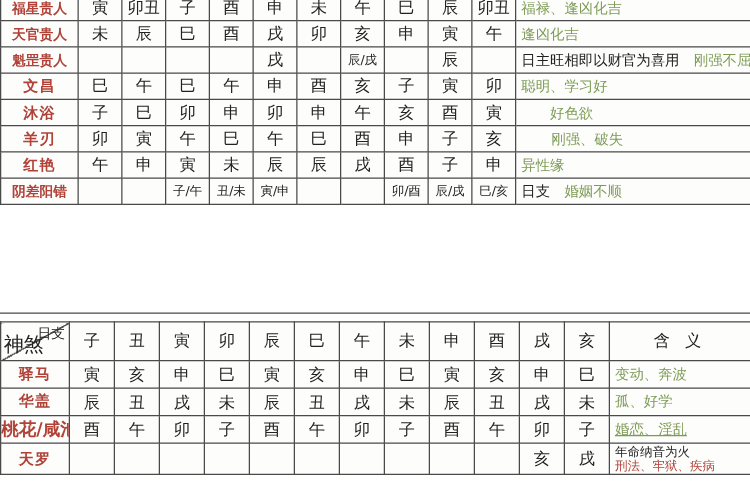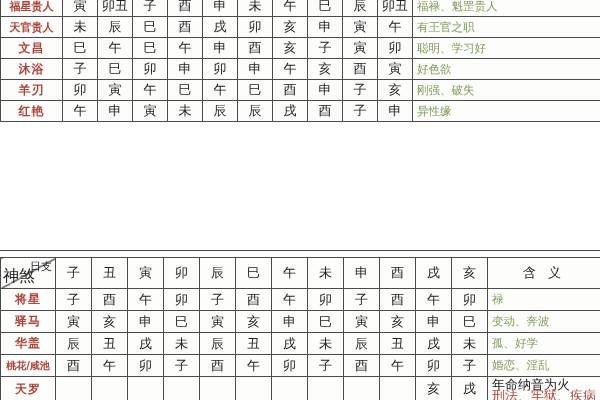--- a/index.html
+++ b/index.html
@@ -24,31 +24,31 @@
   }
   .upper tr{height:21px;}
   .lower thead tr{height:31px;}
   .lower tbody tr{height:22px;}
   td.name{
     color:#b04238;text-align:center;
     font-size:12px;font-weight:bold;letter-spacing:1px;
     white-space:nowrap;
   }
   td.name.sm{font-size:11px;letter-spacing:0;}
-  td.name.xs{font-size:10px;letter-spacing:0;}
+  td.name.xs{font-size:14px;letter-spacing:0;}
   td.branch,th.branch{
     color:#222222;text-align:center;font-size:13px;white-space:nowrap;
   }
   td.branch.sm{font-size:10px;}
   td.meaning,th.meaning{
     text-align:left;font-size:11.5px;white-space:nowrap;
     padding-left:4px;color:#222222;
   }
   th.meaning{text-align:center;font-size:13px;letter-spacing:4px;padding-left:0;color:#222;}
-  td.meaning.small{font-size:13px;line-height:11px;padding-top:2px;}
+  td.meaning.small{font-size:10px;line-height:11px;padding-top:2px;}
   .sep{position:absolute;left:0;top:250px;width:600px;height:0;border-top:1px solid #4a4a4a;}
   th.diag{
     position:relative;
     background:linear-gradient(to bottom right,
       transparent 48.8%, #4a4a4a 48.8%, #4a4a4a 51.2%, transparent 51.2%);
   }
   .c-top{position:absolute;top:1px;right:3px;font-size:11px;color:#222;}
   .c-bot{position:absolute;bottom:1px;left:2px;font-size:16px;color:#222;}
 </style>
 </head>
@@ -77,35 +77,49 @@
           <td class="branch">寅</td>
           <td class="branch">卯丑</td>
           <td class="branch">子</td>
           <td class="branch">酉</td>
           <td class="branch">申</td>
           <td class="branch">未</td>
           <td class="branch">午</td>
           <td class="branch">巳</td>
           <td class="branch">辰</td>
           <td class="branch">卯丑</td>
-          <td class="meaning"><span style="color: rgb(125, 155, 85);">福禄、魁罡贵人</span></td>
+          <td class="meaning"><span style="color: rgb(125, 155, 85);">福禄、逢凶化吉</span></td>
         </tr>
         <tr>
           <td class="name sm">天官贵人</td>
           <td class="branch">未</td>
           <td class="branch">辰</td>
           <td class="branch">巳</td>
           <td class="branch">酉</td>
           <td class="branch">戌</td>
           <td class="branch">卯</td>
           <td class="branch">亥</td>
           <td class="branch">申</td>
           <td class="branch">寅</td>
           <td class="branch">午</td>
-          <td class="meaning"><span style="color: rgb(125, 155, 85);">有王官之职</span></td>
+          <td class="meaning"><span style="color: rgb(125, 155, 85);">逢凶化吉</span></td>
+        </tr>
+        <tr>
+          <td class="name sm">魁罡贵人</td>
+          <td class="branch"></td>
+          <td class="branch"></td>
+          <td class="branch"></td>
+          <td class="branch"></td>
+          <td class="branch">戌</td>
+          <td class="branch"></td>
+          <td class="branch sm">辰/戌</td>
+          <td class="branch"></td>
+          <td class="branch">辰</td>
+          <td class="branch"></td>
+          <td class="meaning"><span style="color: rgb(34, 34, 34);">日主旺相即以财官为喜用</span><span style="color: rgb(125, 155, 85);">　刚强不屈</span></td>
         </tr>
         <tr>
           <td class="name">文昌</td>
           <td class="branch">巳</td>
           <td class="branch">午</td>
           <td class="branch">巳</td>
           <td class="branch">午</td>
           <td class="branch">申</td>
           <td class="branch">酉</td>
           <td class="branch">亥</td>
@@ -119,49 +133,63 @@
           <td class="branch">子</td>
           <td class="branch">巳</td>
           <td class="branch">卯</td>
           <td class="branch">申</td>
           <td class="branch">卯</td>
           <td class="branch">申</td>
           <td class="branch">午</td>
           <td class="branch">亥</td>
           <td class="branch">酉</td>
           <td class="branch">寅</td>
-          <td class="meaning"><span style="color: rgb(125, 155, 85);">好色欲</span></td>
+          <td class="meaning"><span style="color: rgb(125, 155, 85); margin-left: 23px;">好色欲</span></td>
         </tr>
         <tr>
           <td class="name">羊刃</td>
           <td class="branch">卯</td>
           <td class="branch">寅</td>
           <td class="branch">午</td>
           <td class="branch">巳</td>
           <td class="branch">午</td>
           <td class="branch">巳</td>
           <td class="branch">酉</td>
           <td class="branch">申</td>
           <td class="branch">子</td>
           <td class="branch">亥</td>
-          <td class="meaning"><span style="color: rgb(125, 155, 85);">刚强、破失</span></td>
+          <td class="meaning"><span style="color: rgb(125, 155, 85); margin-left: 24px;">刚强、破失</span></td>
         </tr>
         <tr>
           <td class="name">红艳</td>
           <td class="branch">午</td>
           <td class="branch">申</td>
           <td class="branch">寅</td>
           <td class="branch">未</td>
           <td class="branch">辰</td>
           <td class="branch">辰</td>
           <td class="branch">戌</td>
           <td class="branch">酉</td>
           <td class="branch">子</td>
           <td class="branch">申</td>
           <td class="meaning"><span style="color: rgb(125, 155, 85); font-family: Liberation Mono, monospace;">异性缘</span></td>
+        </tr>
+        <tr>
+          <td class="name sm">阴差阳错</td>
+          <td class="branch"></td>
+          <td class="branch"></td>
+          <td class="branch sm">子/午</td>
+          <td class="branch sm">丑/未</td>
+          <td class="branch sm">寅/申</td>
+          <td class="branch"></td>
+          <td class="branch"></td>
+          <td class="branch sm">卯/酉</td>
+          <td class="branch sm">辰/戌</td>
+          <td class="branch sm">巳/亥</td>
+          <td class="meaning"><span style="color: rgb(34, 34, 34);">日支</span><span style="color: rgb(125, 155, 85);">　婚姻不顺</span></td>
         </tr>
       </tbody>
   </table>
 
   <div class="sep"></div>
 
   <table class="tbl lower">
     <colgroup>
       <col style="width:55px">
       <col style="width:36px">
@@ -194,36 +222,20 @@
           <th class="branch">未</th>
           <th class="branch">申</th>
           <th class="branch">酉</th>
           <th class="branch">戌</th>
           <th class="branch">亥</th>
           <th class="meaning">含 义</th>
         </tr>
     </thead>
     <tbody id="lower-body">
         <tr>
-          <td class="name">将星</td>
-          <td class="branch">子</td>
-          <td class="branch">酉</td>
-          <td class="branch">午</td>
-          <td class="branch">卯</td>
-          <td class="branch">子</td>
-          <td class="branch">酉</td>
-          <td class="branch">午</td>
-          <td class="branch">卯</td>
-          <td class="branch">子</td>
-          <td class="branch">酉</td>
-          <td class="branch">午</td>
-          <td class="branch">卯</td>
-          <td class="meaning"><span style="color: rgb(125, 155, 85);">禄</span></td>
-        </tr>
-        <tr>
           <td class="name">驿马</td>
           <td class="branch">寅</td>
           <td class="branch">亥</td>
           <td class="branch">申</td>
           <td class="branch">巳</td>
           <td class="branch">寅</td>
           <td class="branch">亥</td>
           <td class="branch">申</td>
           <td class="branch">巳</td>
           <td class="branch">寅</td>
@@ -255,21 +267,21 @@
           <td class="branch">卯</td>
           <td class="branch">子</td>
           <td class="branch">酉</td>
           <td class="branch">午</td>
           <td class="branch">卯</td>
           <td class="branch">子</td>
           <td class="branch">酉</td>
           <td class="branch">午</td>
           <td class="branch">卯</td>
           <td class="branch">子</td>
-          <td class="meaning"><span style="color: rgb(125, 155, 85);">婚恋、淫乱</span></td>
+          <td class="meaning"><span style="color: rgb(125, 155, 85); text-decoration: underline;">婚恋、淫乱</span></td>
         </tr>
         <tr>
           <td class="name">天罗</td>
           <td class="branch"></td>
           <td class="branch"></td>
           <td class="branch"></td>
           <td class="branch"></td>
           <td class="branch"></td>
           <td class="branch"></td>
           <td class="branch"></td>

